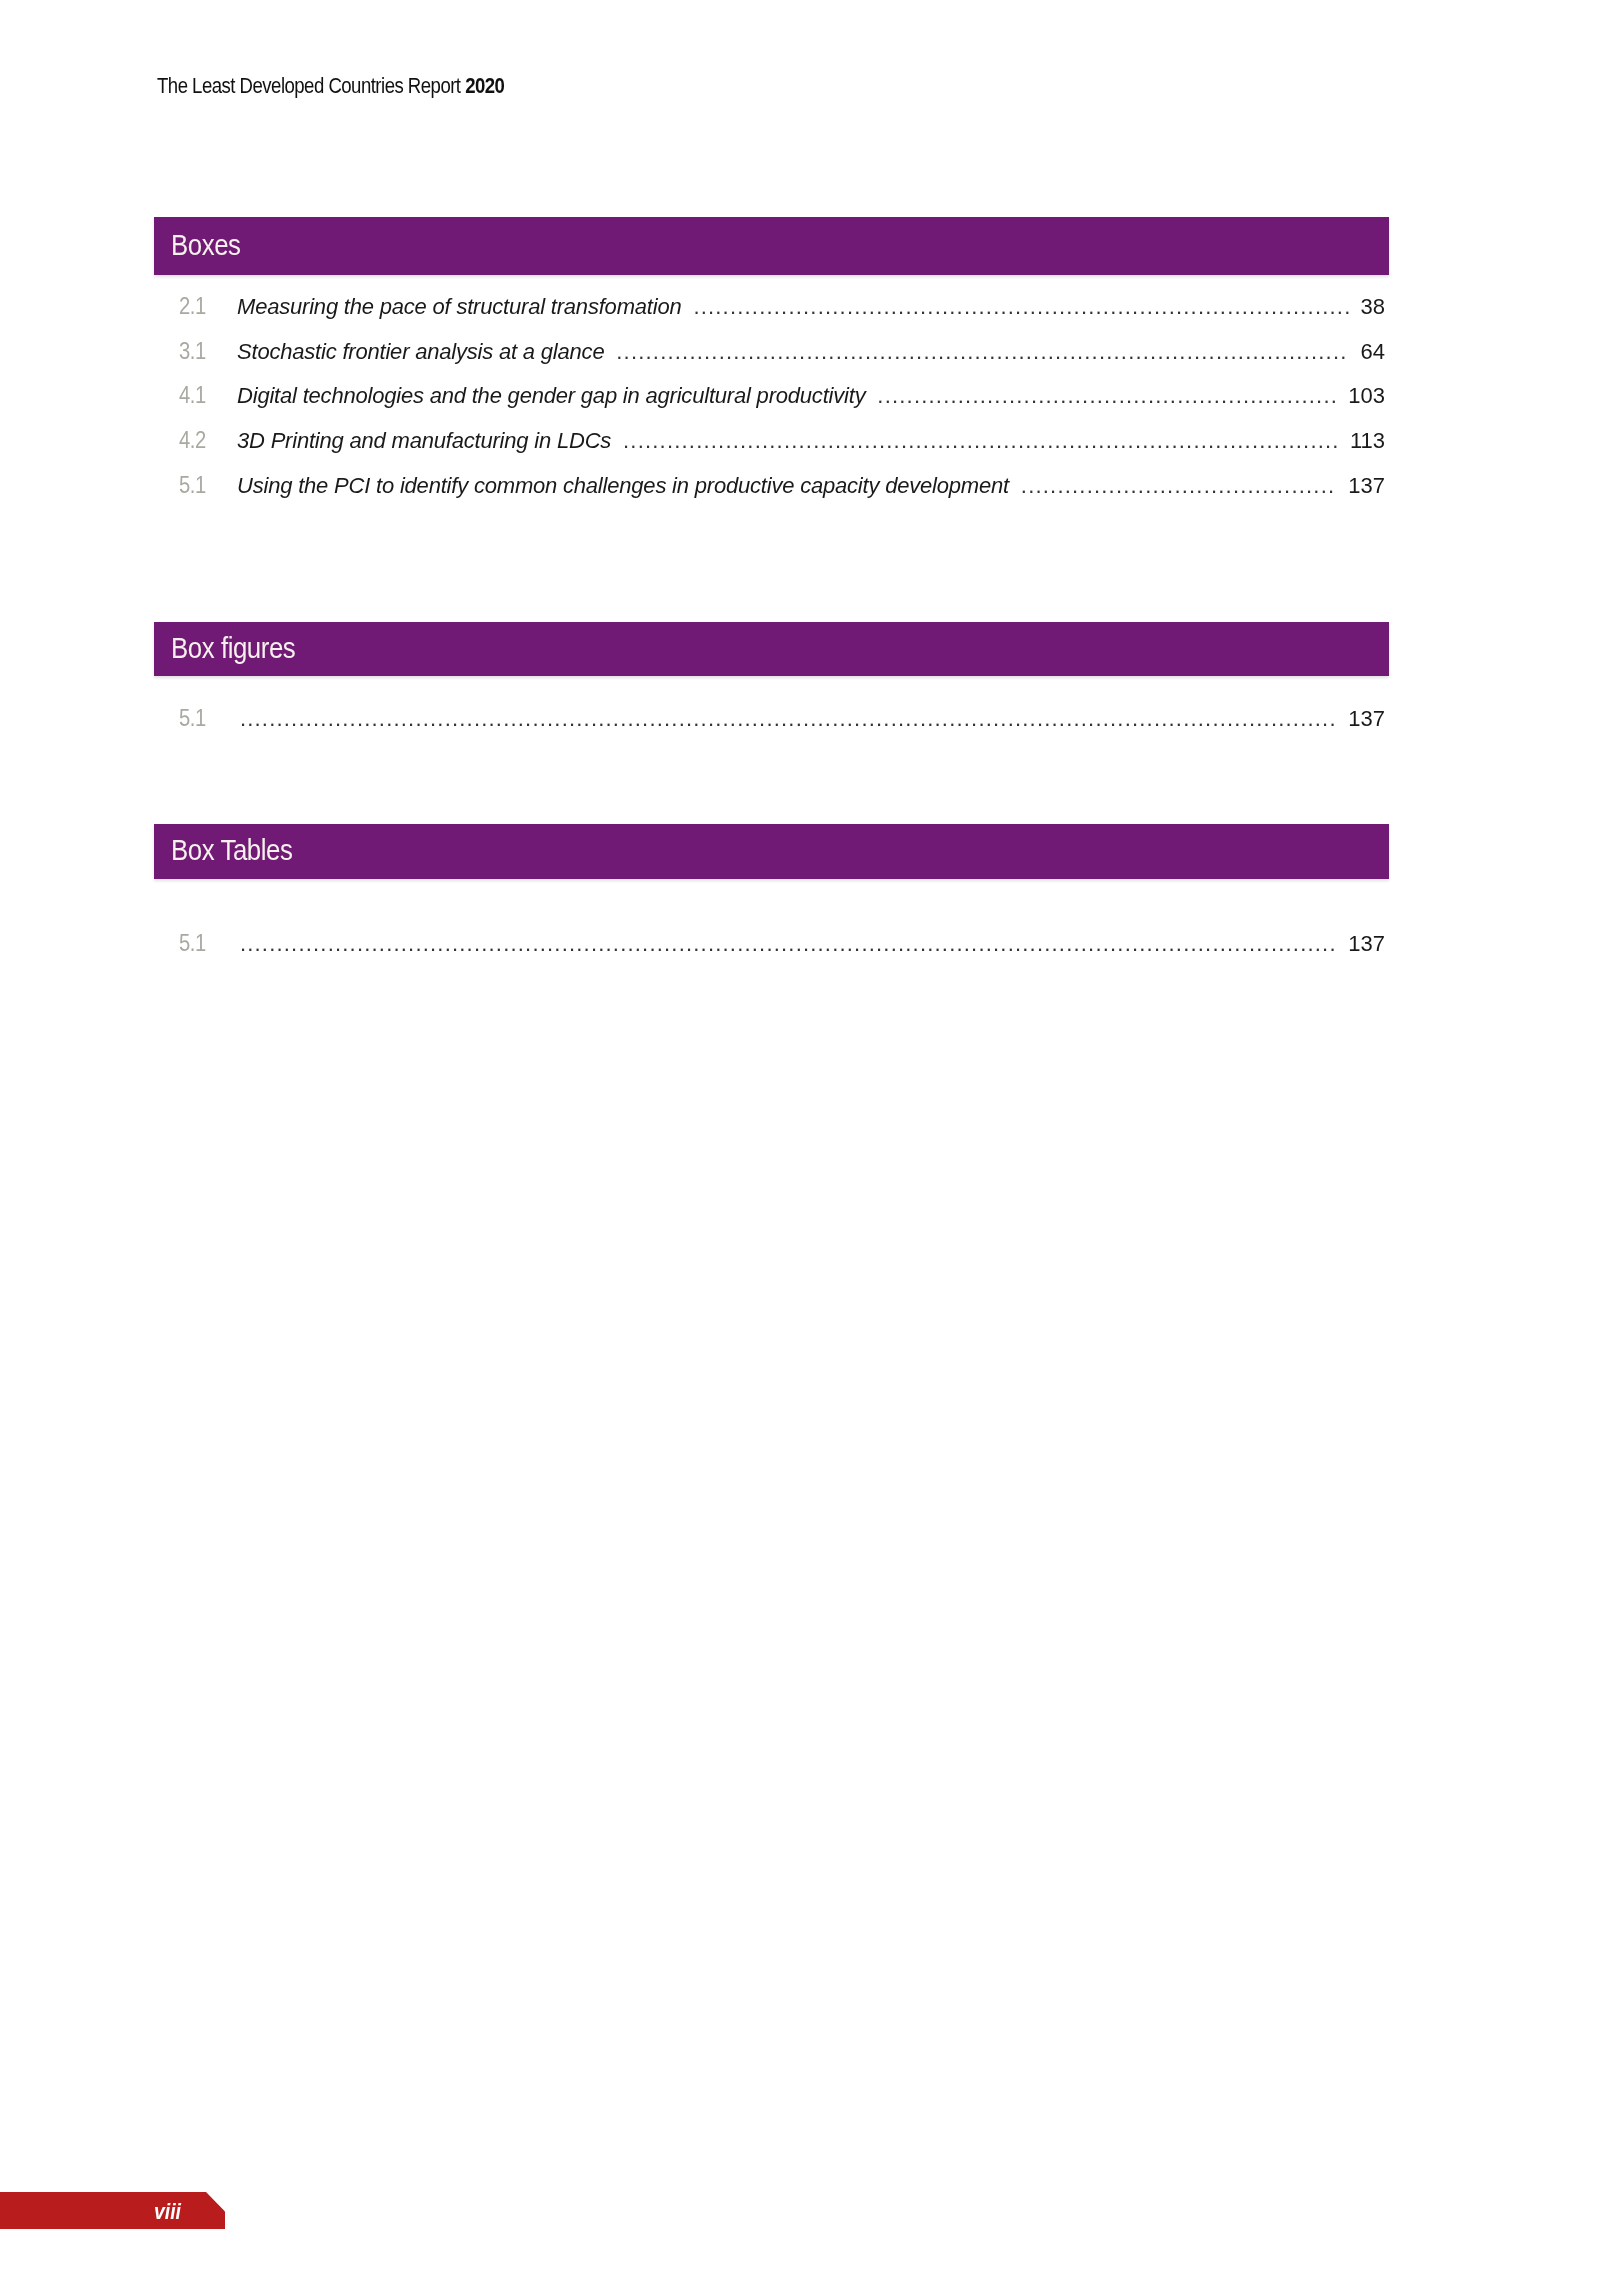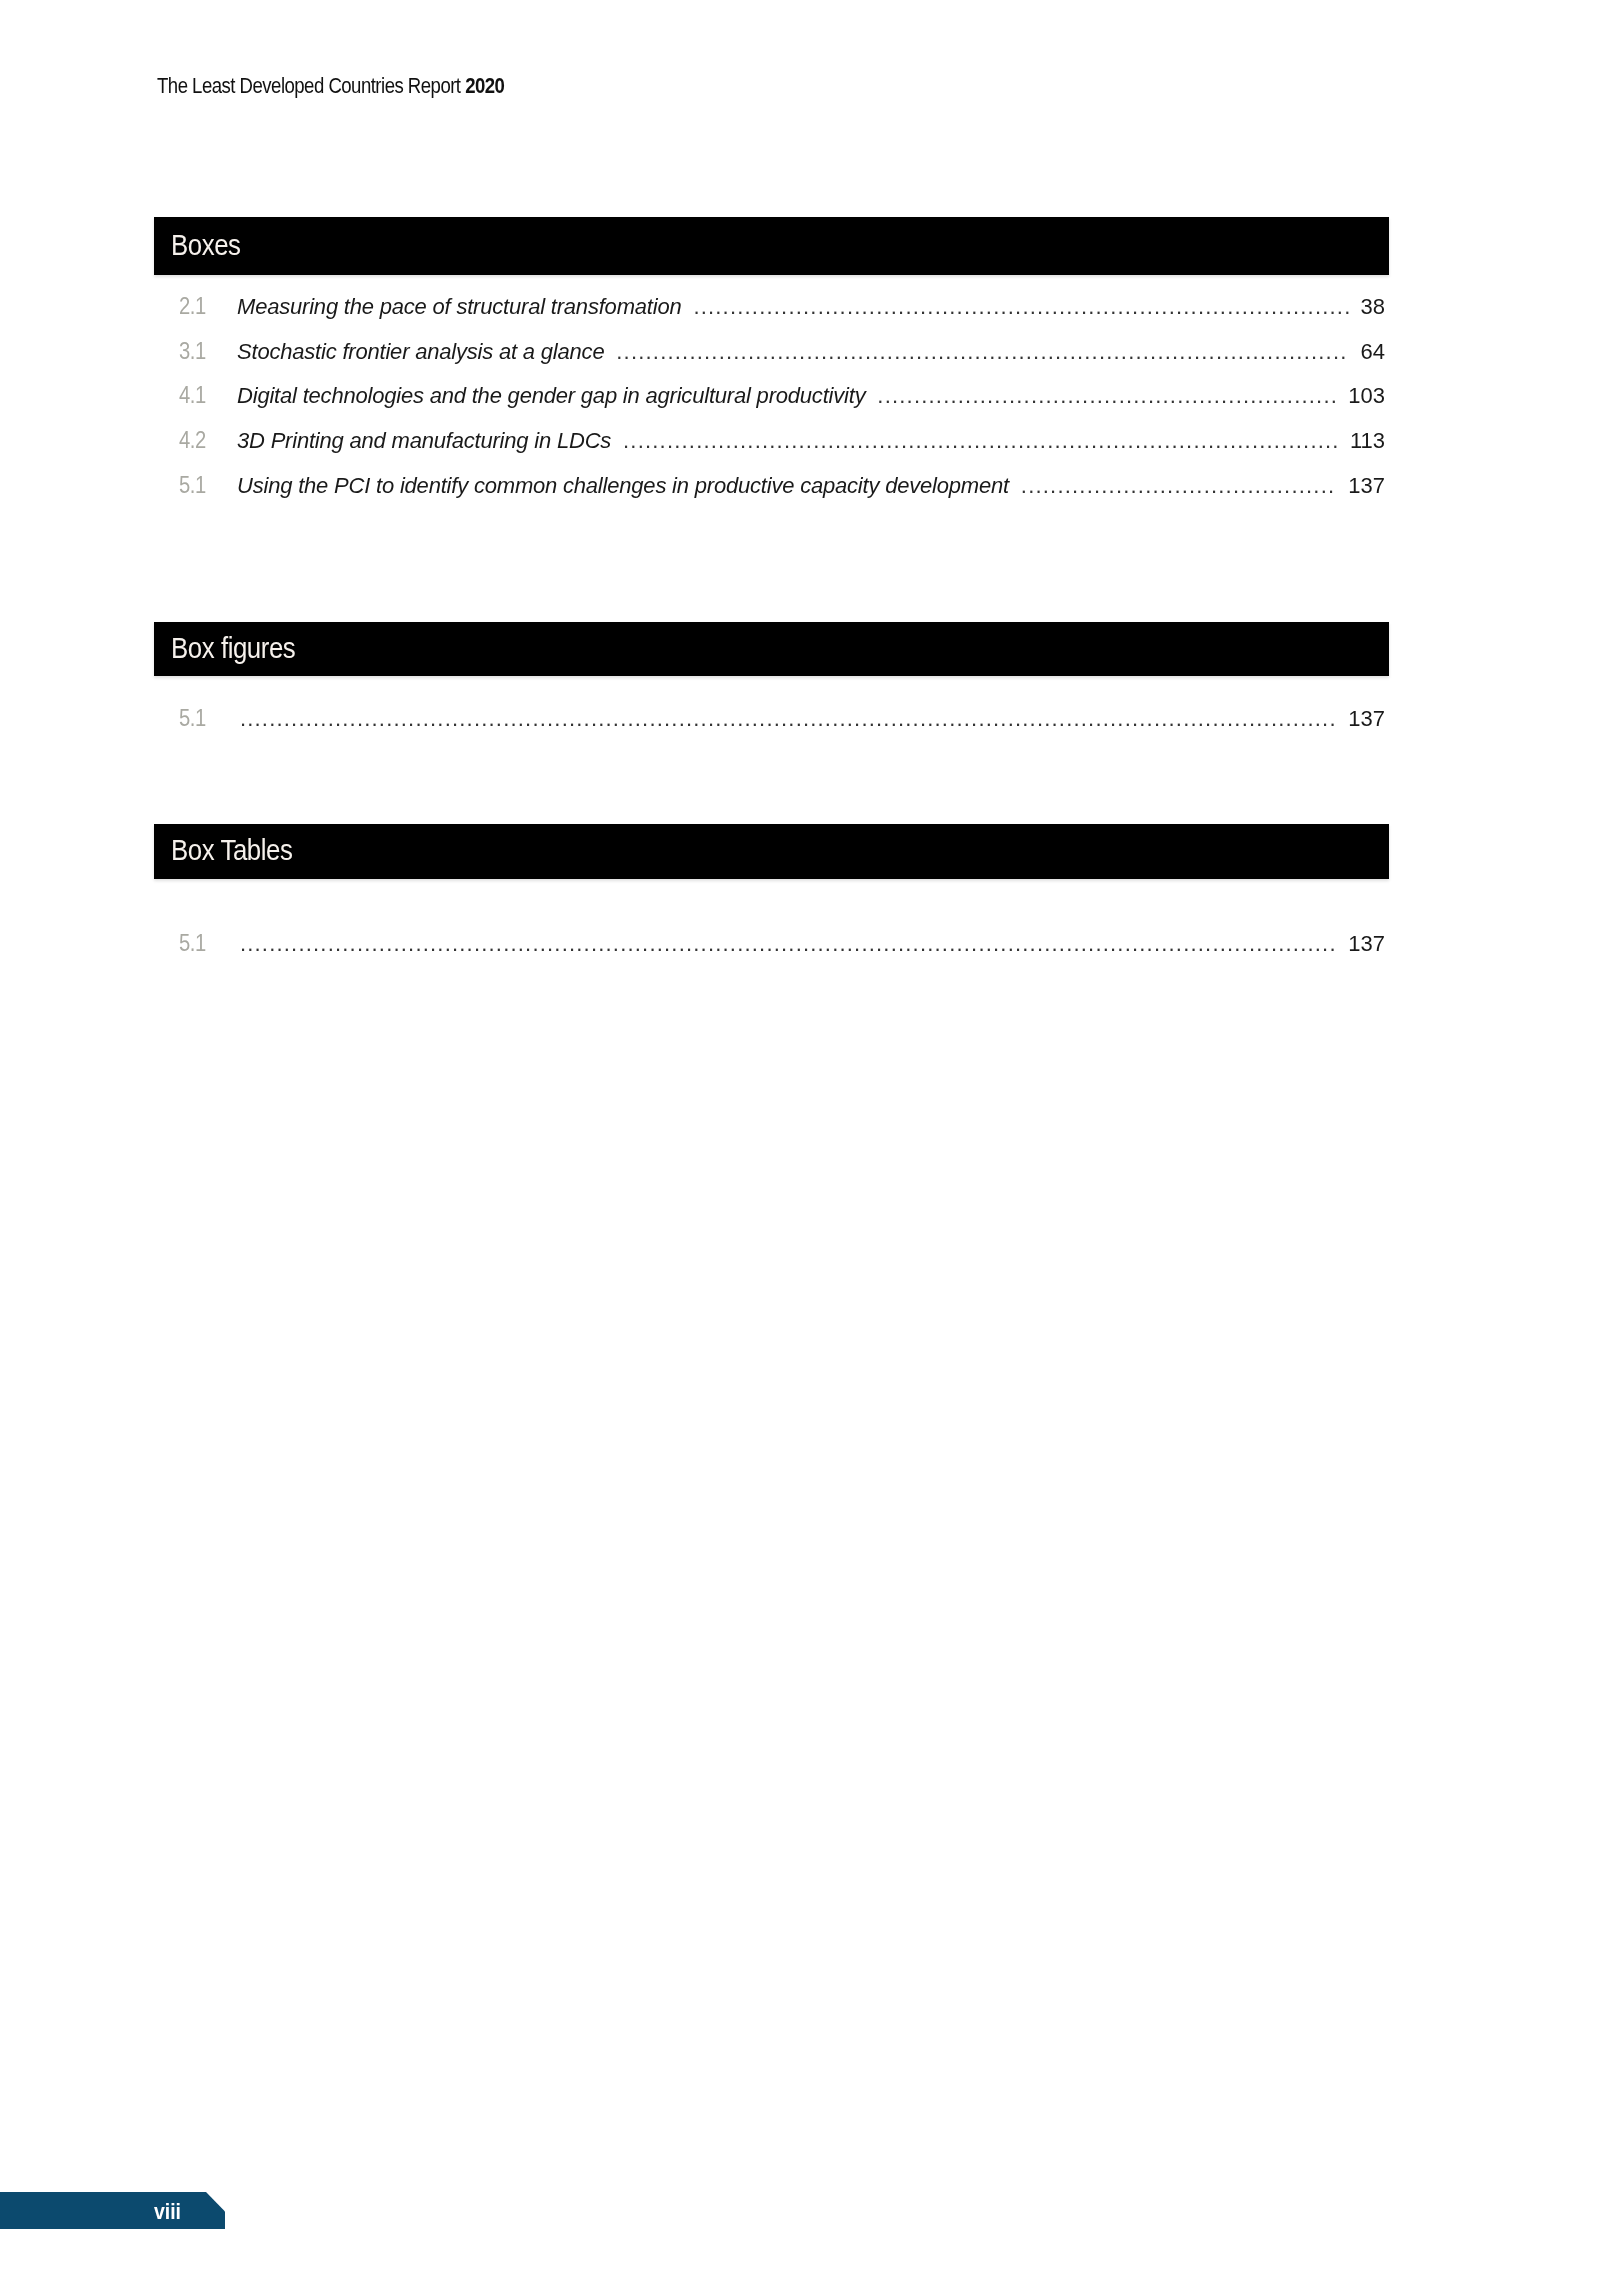--- a/index.html
+++ b/index.html
@@ -2,36 +2,36 @@
 <html><head>
 <meta charset="utf-8">
 <style>
   html, body { margin:0; padding:0; background:#ffffff; }
   body { width:1621px; height:2293px; position:relative; overflow:hidden;
          font-family:"Liberation Sans", sans-serif; color:#1a1a1a; }
   .running-head { position:absolute; left:157px; top:73px; font-size:21.6px;
          font-family:"Liberation Sans", sans-serif; letter-spacing:-0.6px;
          transform:scaleX(0.86); transform-origin:left top; color:#111; }
   .running-head b { font-weight:bold; }
-  .section-bar { position:absolute; left:154px; width:1235px; background:#000000;
+  .section-bar { position:absolute; left:154px; width:1235px; background:#701a75;
          box-shadow:0 2px 2.9px rgba(0,0,0,0.12); }
   .section-bar span { position:absolute; left:16.7px; color:#f6f1ec; font-size:30px;
          letter-spacing:-0.5px; transform:scaleX(0.86); transform-origin:left center; }
   .toc-row { position:absolute; left:179px; width:1206px; height:29px;
          display:flex; align-items:baseline; font-size:22px;gap:9px; }
   .toc-num { width:49px; flex:none; color:#a9a9a2; font-size:23.5px;
          transform:scaleX(0.86); transform-origin:left center; letter-spacing:-0.5px; }
   .toc-title { flex:none; white-space:nowrap; letter-spacing:-0.2px;font-style:italic; }
   .toc-leader { flex:1 1 auto; overflow:hidden; white-space:nowrap; color:#333;
          margin:0 2.9px; letter-spacing:1.2px; }
   .toc-leader::before { content:"............................................................................................................................................................................................................................................................"; }
   .toc-page { flex:none; text-align:right; }
   .page-tab { position:absolute; left:0; top:2192px; width:225px; height:37px;
-         background:#0c4a6e;
-         clip-path: polygon(0 0, 206px 0, 225px 19.6px, 225px 100%, 0 100%); }
+         background:#b91c1c;
+         clip-path: polygon(0 0, 206px 0, 225px 19.6px, 225px 100%, 0 100%); font-style: italic; }
   .page-tab span { position:absolute; left:154px; top:6.9px; color:#ffffff;
          font-weight:bold; font-size:21.6px; transform:scaleX(0.9); transform-origin:left top; }
 </style>
 </head>
 <body>
 
 <div class="running-head"><span>The Least Developed Countries Report</span> <b>2020</b></div>
 
 <div class="section-bar" style="top:217px;height:58px;">
   <span style="top:10.8px;">Boxes</span>

